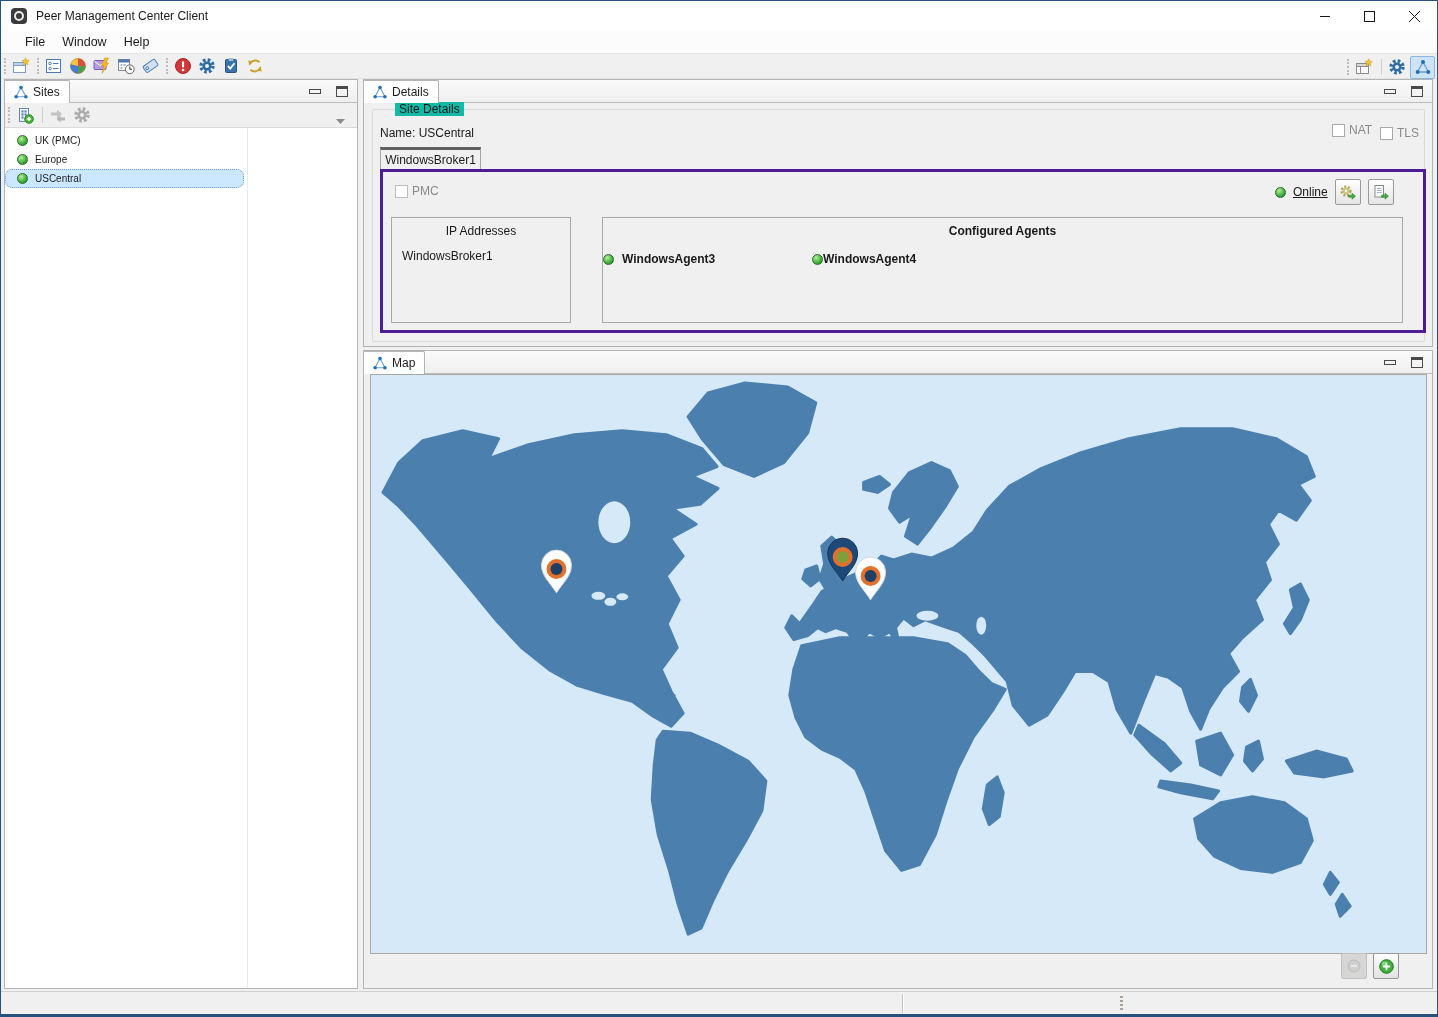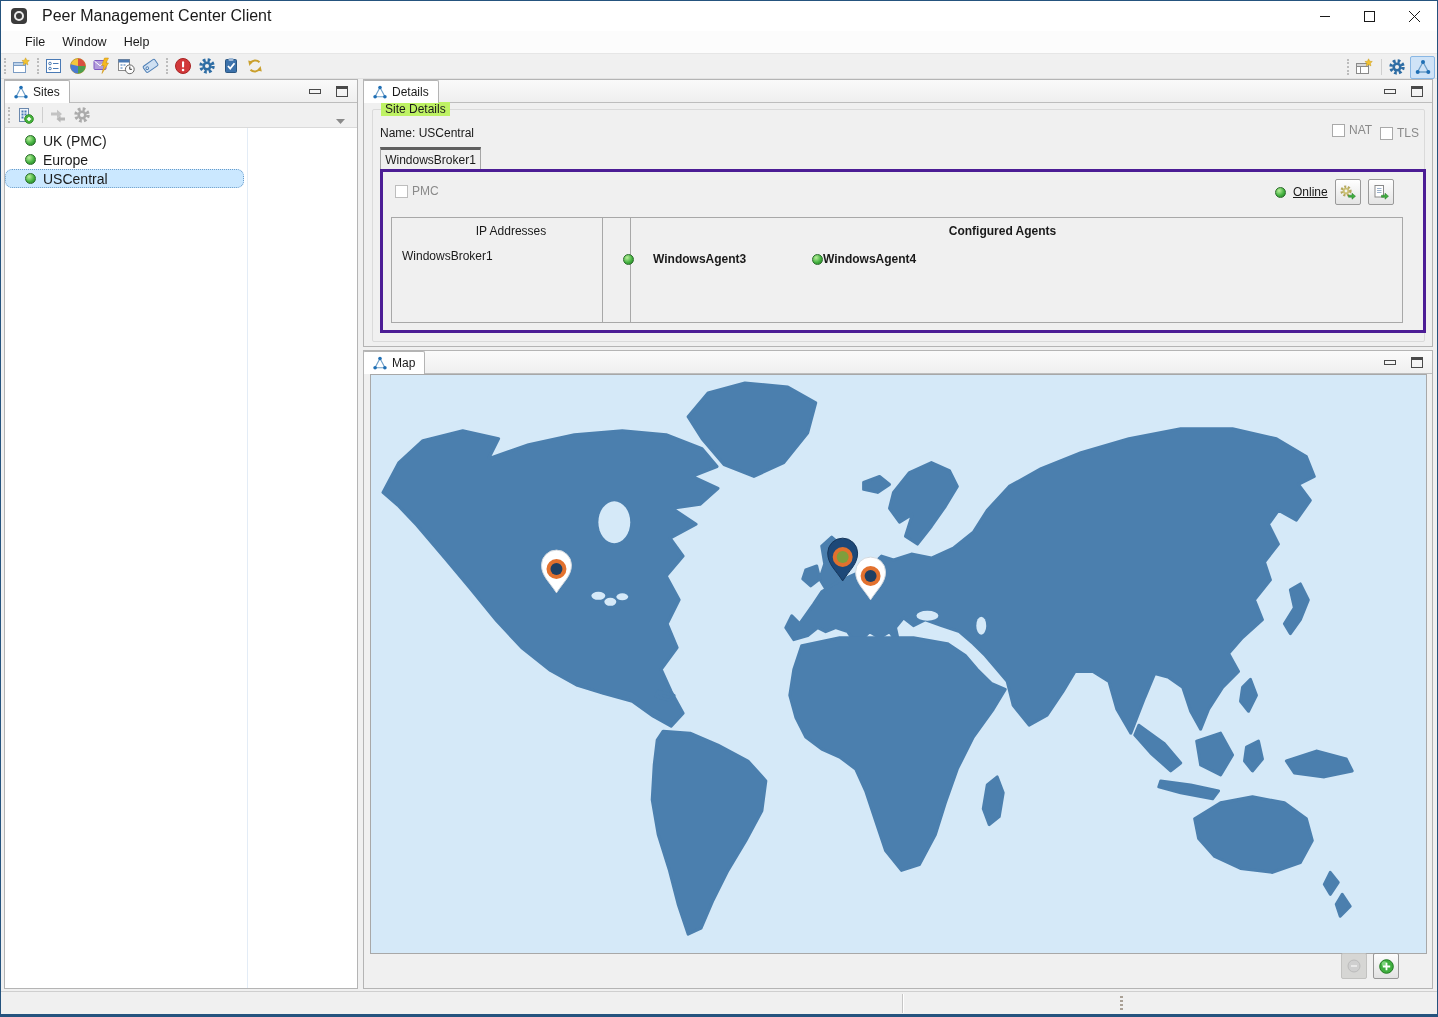--- a/index.html
+++ b/index.html
@@ -3,21 +3,21 @@
 <meta charset="utf-8">
 <style>
   * { margin:0; padding:0; box-sizing:border-box; }
   html,body { width:1438px; height:1017px; font-family:"Liberation Sans","DejaVu Sans",sans-serif; font-size:12px; color:#1a1a1a; }
   .window { position:relative; width:1438px; height:1017px; background:#f0f0f0; border:1px solid #25537e; border-bottom:3px solid #25537e; overflow:hidden; }
 
   
   .titlebar { position:absolute; top:0; left:0; right:0; height:30px; background:#fff; display:flex; align-items:center; }
   .app-icon { width:16px; height:16px; margin-left:10px; border-radius:4px; background:#3b3b3b; position:relative; }
   .app-icon::after { content:""; position:absolute; left:3px; top:3px; width:6px; height:6px; border:2px solid #fff; border-radius:50%; opacity:.9; }
-  .title-text { margin-left:15px; font-size:16px; }
+  .title-text { margin-left:9px; font-size:12px; }
   .caption-btns { position:absolute; right:0; top:0; height:30px; display:flex; }
   .cap { width:45px; height:30px; display:flex; align-items:center; justify-content:center; }
 
   
   .menubar { position:absolute; top:30px; left:0; right:0; height:22px; background:#fcfcfc; display:flex; align-items:center; padding-left:22px; }
   .menu-item { margin-right:13px; padding:2px 2px; font-size:12.5px; }
 
   
   .toolbar { position:absolute; top:52px; left:0; right:0; height:26px; background:#f0f0f0; border-top:1px solid #e6e6e6; border-bottom:1px solid #e2e2e2; display:flex; align-items:center; }
   .handle { width:2px; height:16px; border-left:2px dotted #bcbcbc; margin:0 4px 0 3px; }
@@ -31,28 +31,28 @@
   .tabbar { position:relative; height:23px; background:linear-gradient(#fafafa,#efefef); border-bottom:1px solid #bdbdbd; display:flex; }
   .tab { display:flex; align-items:center; gap:5px; padding:0 9px; height:23px; background:#fff; border:1px solid #b4b4b4; border-bottom:none; border-radius:2px 2px 0 0; margin-left:-1px; font-size:12px; position:relative; z-index:2; }
   .minmax { position:absolute; right:9px; top:6px; display:flex; gap:15px; align-items:center; z-index:3; }
   .ico-min { width:12px; height:5px; border:1px solid #4a4a4a; }
   .ico-max { width:12px; height:11px; border:1px solid #4a4a4a; border-top-width:3px; }
 
   
   .view-toolbar { position:relative; height:25px; background:#f0f0f0; border-bottom:1px solid #dadada; display:flex; align-items:center; }
   .tree { position:absolute; left:0; right:0; top:48px; bottom:0; background:#fff; overflow:hidden; }
   .tree-col-line { position:absolute; left:242px; top:0; bottom:0; width:1px; background:#e3ecf6; }
-  .tree-item { position:relative; display:flex; align-items:center; height:19px; padding-left:20px; gap:7px; width:239px; font-size:14px; }
+  .tree-item { position:relative; display:flex; align-items:center; height:19px; padding-left:12px; gap:7px; width:239px; font-size:10px; }
   .tree-item.selected { background:#cbe8ff; outline:1px dotted #6a9cc9; outline-offset:-1px;border-radius:7px; }
   .sphere { width:11px; height:11px; border-radius:50%; background:radial-gradient(circle at 35% 30%, #b9ef9b, #46b342 55%, #1e7a1e); border:1px solid #2a6b2a; flex:none; }
   .view-menu-arrow { position:absolute; right:12px; top:10px; }
 
   
   .groupbox { position:absolute; border:1px solid #dadada; border-radius:2px; }
-  .legend { position:absolute; top:-8px; left:8px; background:#bef264; padding:0 4px; font-size:12px; }
+  .legend { position:absolute; top:-8px; left:22px; background:#14b8a6; padding:0 4px; font-size:12px; }
   .name-row { position:absolute; left:16px; top:46px; font-size:12px; }
   .chk-row { display:flex; align-items:center; gap:4px; font-size:12px; color:#8a8a8a; }
   .chk { width:13px; height:13px; background:#fff; border:1px solid #a9a9a9; flex:none; }
   .inner-tab { position:absolute; left:16px; top:67px; width:101px; height:22px; background:#f0f0f0; border:1px solid #a6a6a6; border-top:3px solid #5f5f5f; border-bottom:none; display:flex; align-items:center; justify-content:center; font-size:12px; z-index:2; }
   .inner-box { position:absolute; left:16px; top:89px; width:1046px; height:164px; border:3px solid #4c1d95; }
   .sub-box { position:absolute; border:1px solid #a8a8a8; }
   .sub-title { position:absolute; top:6px; left:0; right:0; text-align:center; font-size:12px; }
   .btn26 { width:26px; height:26px; border:1px solid #9a9a9a; background:linear-gradient(#ffffff,#e4e4e4); border-radius:2px; display:flex; align-items:center; justify-content:center; }
   .online-row { position:absolute; display:flex; align-items:center; gap:7px; }
 
@@ -342,28 +342,28 @@
           <svg width="17" height="17">
               <rect x="3" y="1.5" width="8.5" height="11.5" fill="#fff" stroke="#8a8a8a"></rect>
               <line x1="5" y1="4.5" x2="9.5" y2="4.5" stroke="#9cb2cc"></line>
               <line x1="5" y1="6.5" x2="9.5" y2="6.5" stroke="#9cb2cc"></line>
               <line x1="5" y1="8.5" x2="9.5" y2="8.5" stroke="#9cb2cc"></line>
               <polygon points="9.5,11.2 13,11.2 13,9.2 16.5,12.2 13,15.2 13,13.2 9.5,13.2" fill="#3fae3f" stroke="#257825" stroke-width="0.5"></polygon>
             </svg>
         </div>
       </div>
 
-      <div class="sub-box" style="left:8px; top:45px; width:240px; height:106px;">
+      <div class="sub-box" style="left:8px; top:45px; width:180px; height:106px;">
         <span class="sub-title">IP Addresses</span>
         <span style="position:absolute; left:10px; top:31px;">WindowsBroker1</span>
       </div>
 
       <div class="sub-box" style="left:219px; top:45px; width:801px; height:106px;font-weight:bold;">
         <span class="sub-title">Configured Agents</span>
-        <div style="position:absolute; left:20px; top:34px; display:flex; align-items:center; gap:19px;">
+        <div style="position:absolute; left:0; top:34px; display:flex; align-items:center; gap:8px;">
           <span class="sphere"></span>
           <span>WindowsAgent3</span>
         </div>
         <div style="position:absolute; left:209px; top:34px; display:flex; align-items:center; ">
           <span class="sphere"></span>
           <span>WindowsAgent4</span>
         </div>
       </div>
     </div>
   </div>

